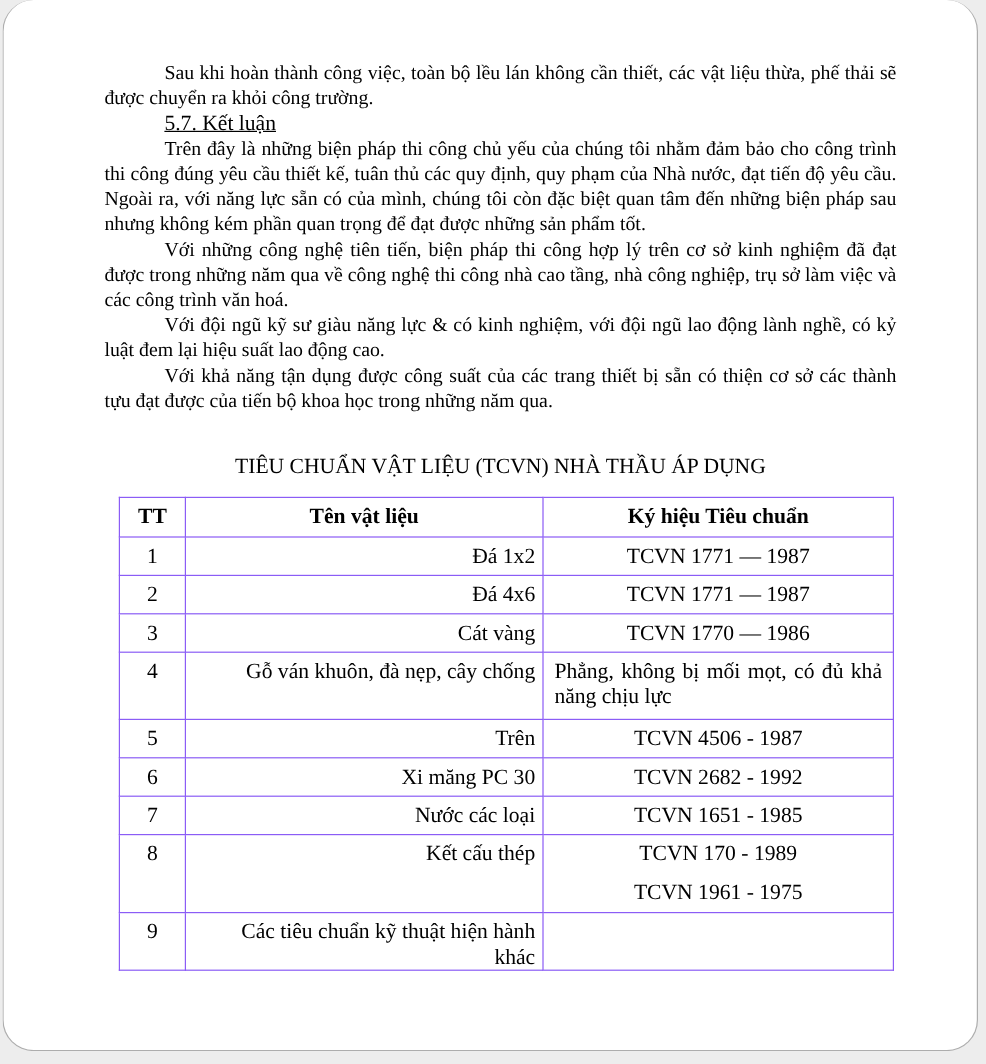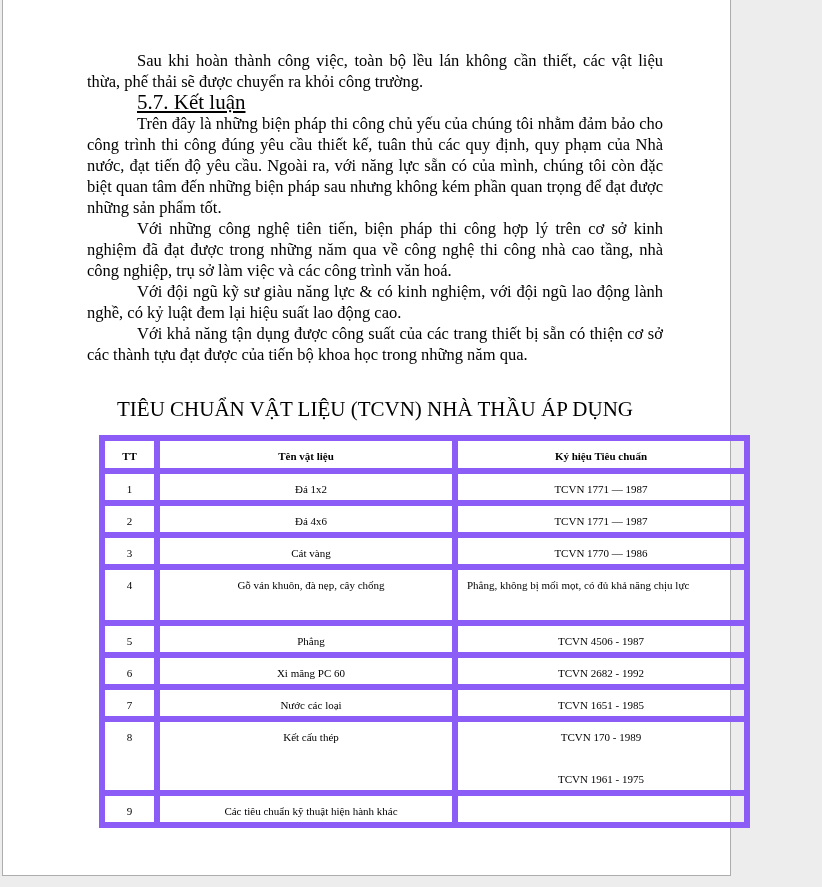--- a/index.html
+++ b/index.html
@@ -6,79 +6,80 @@
   html, body { margin: 0; padding: 0; }
   body {
     background: #ededed;
     font-family: "Liberation Serif", serif;
     color: #000;
     width: 822px;
     height: 887px;
     overflow: hidden;
   }
   .page {
-    width: 729px;
+    width: 813px;
     height: 876px;
     margin-left: 2px;
     background: #ffffff;
     border-left: 1px solid #adadad;
     border-right: 1px solid #adadad;
     border-bottom: 1px solid #adadad;
+    border-radius: 26px;
   }
   .content {
     padding: 50px 67px 0 84px; 
   }
   .body-para {
     margin: 0;
     font-size: 16.5px;
     line-height: 21px;
     text-align: justify;
     text-indent: 50px;
   }
   .section-heading {
     margin: 0;
-    font-size: 21px;
+    font-size: 18px;
     line-height: 21px;
     font-weight: normal;
     text-indent: 50px;
   }
   .section-heading span { text-decoration: underline; }
   .table-title {
     margin: 34px 0 0 0;
-    font-size: 21px;
+    font-size: 18px;
     line-height: 21px;
     text-align: center;
     font-weight: normal;
   }
   table.std-table {
     border-collapse: collapse;
     table-layout: fixed;
     width: 645px;
     margin: 15px 0 0 12px;
   }
   .std-table col.c-tt   { width: 55px; }
   .std-table col.c-name { width: 298px; }
   .std-table col.c-std  { width: 292px; }
   .std-table th, .std-table td {
-    border: 6px solid #8b5cf6;
-    font-size: 11px;
+    border: 1px solid #8b5cf6;
+    font-size: 18px;
     line-height: 21px;
     vertical-align: top;
     padding: 5px 0 0 0;
   }
   .std-table th { font-weight: bold; text-align: center; height: 33px; }
   tr.r-normal { height: 32px; }
   tr.r-tall   { height: 56px; }
   tr.r-xtall  { height: 65px; }
   tr.r-last   { height: 30px; }
   td.tt-cell   { text-align: center; }
-  td.name-cell { text-align: center; padding-left: 16px; padding-right: 6px; }
+  td.name-cell { text-align: right; padding-left: 16px; padding-right: 6px; }
   td.std-cell  { text-align: center; }
   td.std-cell-justify { text-align: justify; padding-left: 9px; padding-right: 9px; }
-  .std-line2 { margin-top: 21px; }
+  .std-line2 { margin-top: 11px; }
 </style>
 </head>
 <body>
 
 <div class="page">
   <div class="content">
 
     <p class="body-para">Sau khi hoàn thành công việc, toàn bộ lều lán không cần thiết, các vật liệu thừa, phế thải sẽ được chuyển ra khỏi công trường.</p>
 
     <h3 class="section-heading"><span>5.7. Kết luận</span></h3>
@@ -119,26 +120,26 @@
           <td class="name-cell">Cát vàng</td>
           <td class="std-cell">TCVN 1770 — 1986</td>
         </tr>
         <tr class="r-tall">
           <td class="tt-cell">4</td>
           <td class="name-cell">Gỗ ván khuôn, đà nẹp, cây chống</td>
           <td class="std-cell-justify">Phẳng, không bị mối mọt, có đủ khả năng chịu lực</td>
         </tr>
         <tr class="r-normal">
           <td class="tt-cell">5</td>
-          <td class="name-cell">Phẳng</td>
+          <td class="name-cell">Trên</td>
           <td class="std-cell">TCVN 4506 - 1987</td>
         </tr>
         <tr class="r-normal">
           <td class="tt-cell">6</td>
-          <td class="name-cell">Xi măng PC 60</td>
+          <td class="name-cell">Xi măng PC 30</td>
           <td class="std-cell">TCVN 2682 - 1992</td>
         </tr>
         <tr class="r-normal">
           <td class="tt-cell">7</td>
           <td class="name-cell">Nước các loại</td>
           <td class="std-cell">TCVN 1651 - 1985</td>
         </tr>
         <tr class="r-xtall">
           <td class="tt-cell">8</td>
           <td class="name-cell">Kết cấu thép</td>

